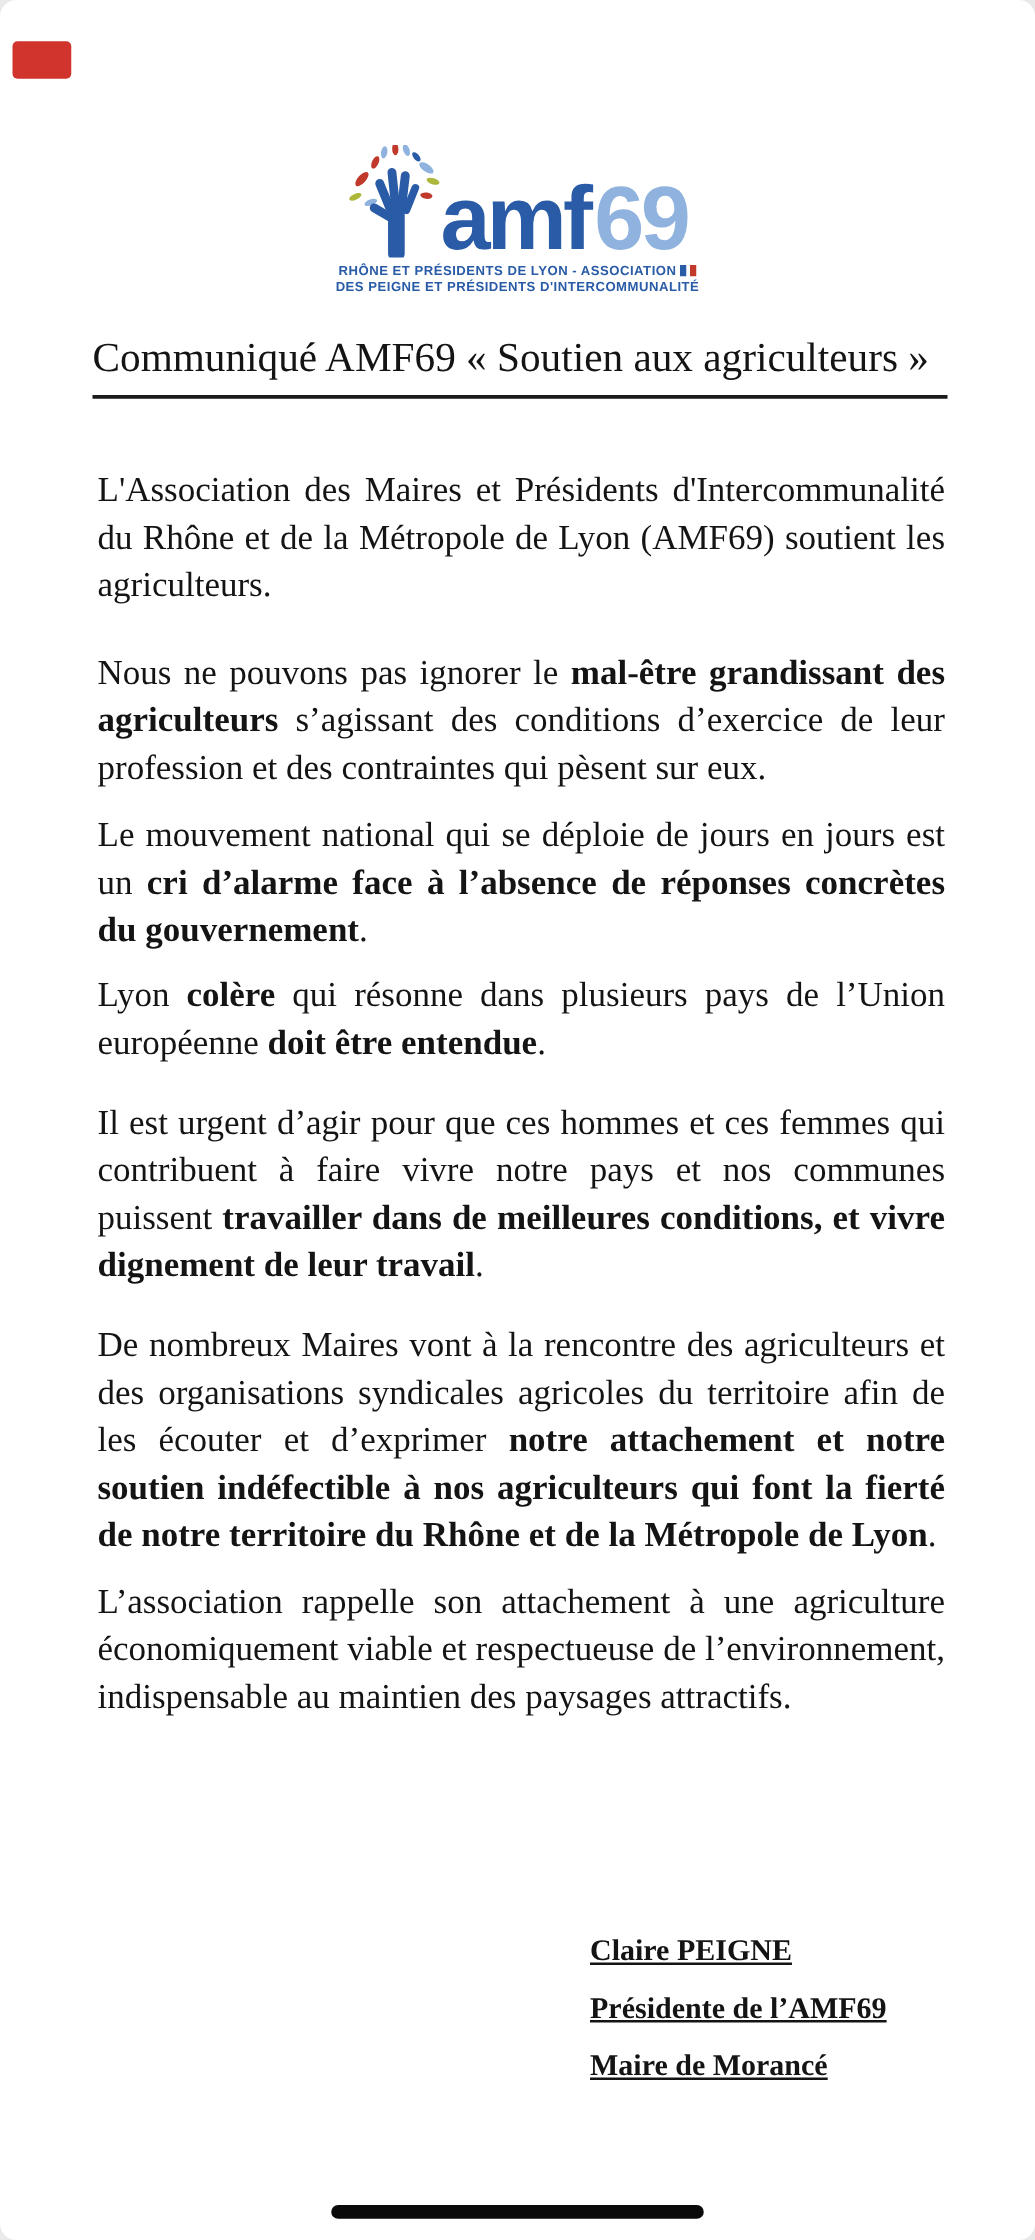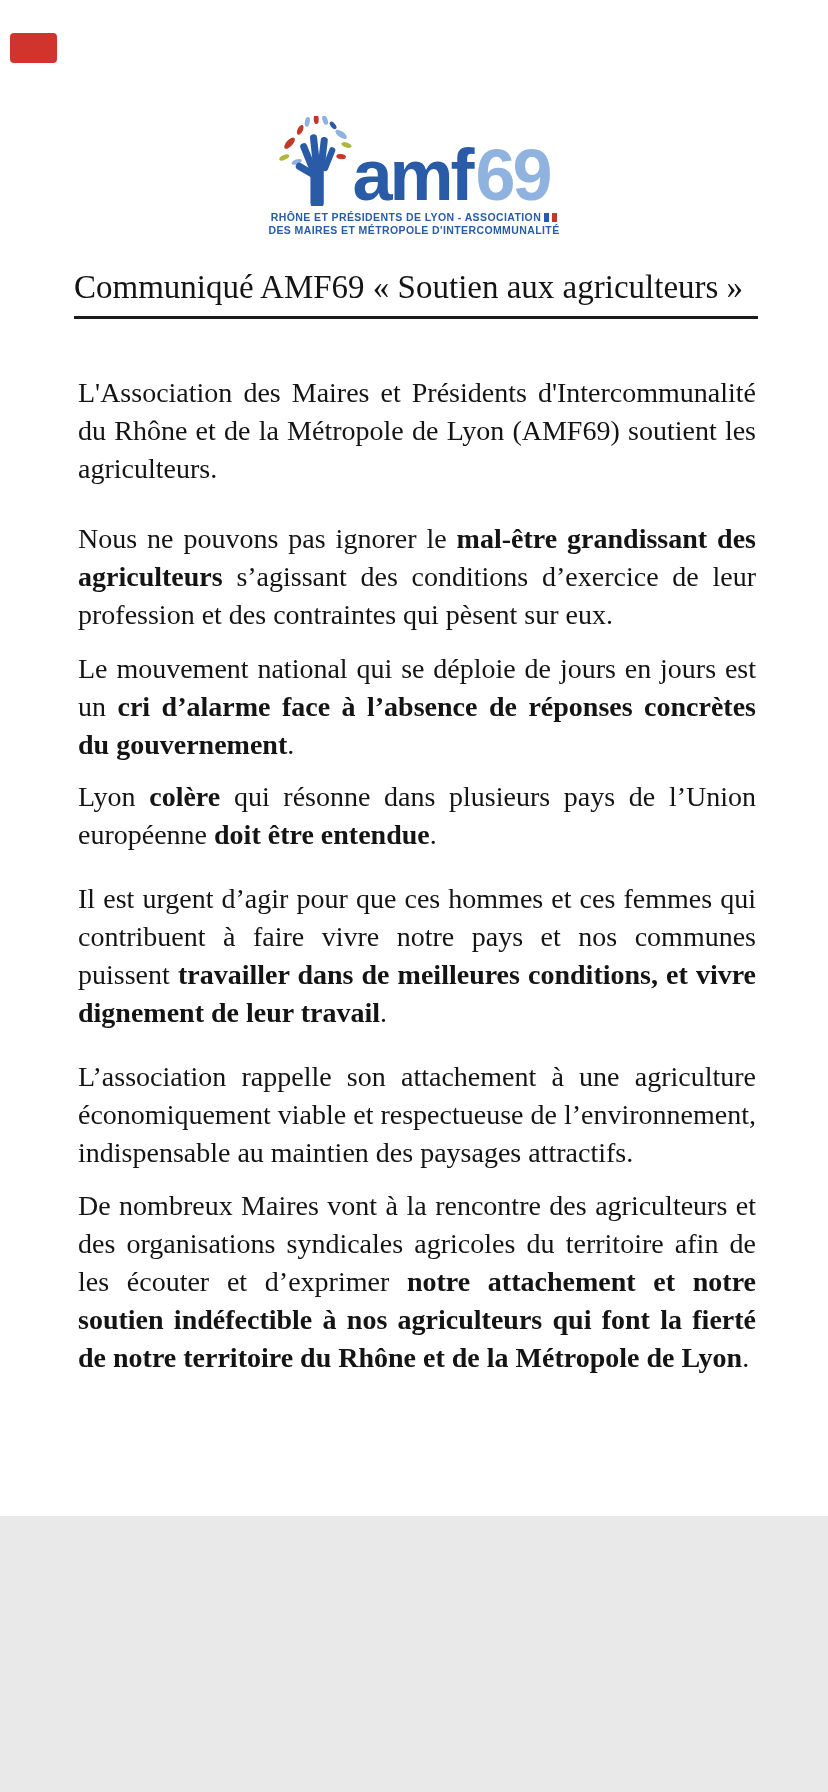--- a/index.html
+++ b/index.html
@@ -1,23 +1,24 @@
 <!DOCTYPE html>
 <html lang="fr"><head>
 <meta charset="utf-8">
 <style>
   html,body{margin:0;padding:0;background:#e9e9e9;}
   .page{
     position:relative;
-    width:828px;height:1516px;
+    width:828px;height:1792px;
     margin:0 auto;
     background:#ffffff;
     font-family:"Liberation Serif", serif;
     color:#141414;
     overflow:hidden;
+    border-radius:13px;
   }
   
   .rec-indicator{
     position:absolute;left:10px;top:33px;
     width:47px;height:30px;border-radius:4px;
     background:#d0342c;
   }
   
   .logo{
     position:absolute;top:116px;left:0;right:0;
@@ -105,34 +106,34 @@
           <line x1="49" y1="53" x2="52" y2="27" stroke-width="8"></line>
           <line x1="53" y1="58" x2="61" y2="38" stroke-width="7"></line>
         </g>
       </svg>
       <div class="wordmark">
         <span class="amf">amf</span><span class="six9">69</span>
       </div>
     </div>
     <div class="tagline">
       <div><span>RHÔNE ET PRÉSIDENTS DE LYON - ASSOCIATION</span><span class="flag blue"></span><span class="flag red"></span></div>
-      <div>DES MAIRES ET MÉTROPOLE D'INTERCOMMUNALITÉ</div>
+      <div>DES PEIGNE ET PRÉSIDENTS D'INTERCOMMUNALITÉ</div>
     </div>
   </div>
 
   <div class="title-block">Communiqué AMF69 « Soutien aux agriculteurs »</div>
 
   <div class="content">
     <p><span>L'Association des Maires et Présidents d'Intercommunalité du Rhône et de la Métropole de Lyon (AMF69) soutient les agriculteurs.</span></p>
     <p><span>Nous ne pouvons pas ignorer le </span><b>mal-être grandissant des agriculteurs</b><span> s’agissant des conditions d’exercice de leur profession et des contraintes qui pèsent sur eux.</span></p>
     <p><span>Le mouvement national qui se déploie de jours en jours est un </span><b>cri d’alarme face à l’absence de réponses concrètes du gouvernement</b><span>.</span></p>
     <p><span>Lyon </span><b>colère</b><span> qui résonne dans plusieurs pays de l’Union européenne </span><b>doit être entendue</b><span>.</span></p>
     <p><span>Il est urgent d’agir pour que ces hommes et ces femmes qui contribuent à faire vivre notre pays et nos communes puissent </span><b>travailler dans de meilleures conditions, et vivre dignement de leur travail</b><span>.</span></p>
+    <p><span>De nombreux Maires vont à la rencontre des agriculteurs et des organisations syndicales agricoles du territoire afin de les écouter et d’exprimer </span><b>notre attachement et notre soutien indéfectible à nos agriculteurs qui font la fierté de notre territoire du Rhône et de la Métropole de Lyon</b><span>.</span></p>
     <p><span>L’association rappelle son attachement à une agriculture économiquement viable et respectueuse de l’environnement, indispensable au maintien des paysages attractifs.</span></p>
-    <p><span>De nombreux Maires vont à la rencontre des agriculteurs et des organisations syndicales agricoles du territoire afin de les écouter et d’exprimer </span><b>notre attachement et notre soutien indéfectible à nos agriculteurs qui font la fierté de notre territoire du Rhône et de la Métropole de Lyon</b><span>.</span></p>
   </div>
 
   <div class="signature">
     <div>Claire PEIGNE</div>
     <div>Présidente de l’AMF69</div>
     <div>Maire de Morancé</div>
   </div>
 
   <div class="home-indicator"></div>
 

